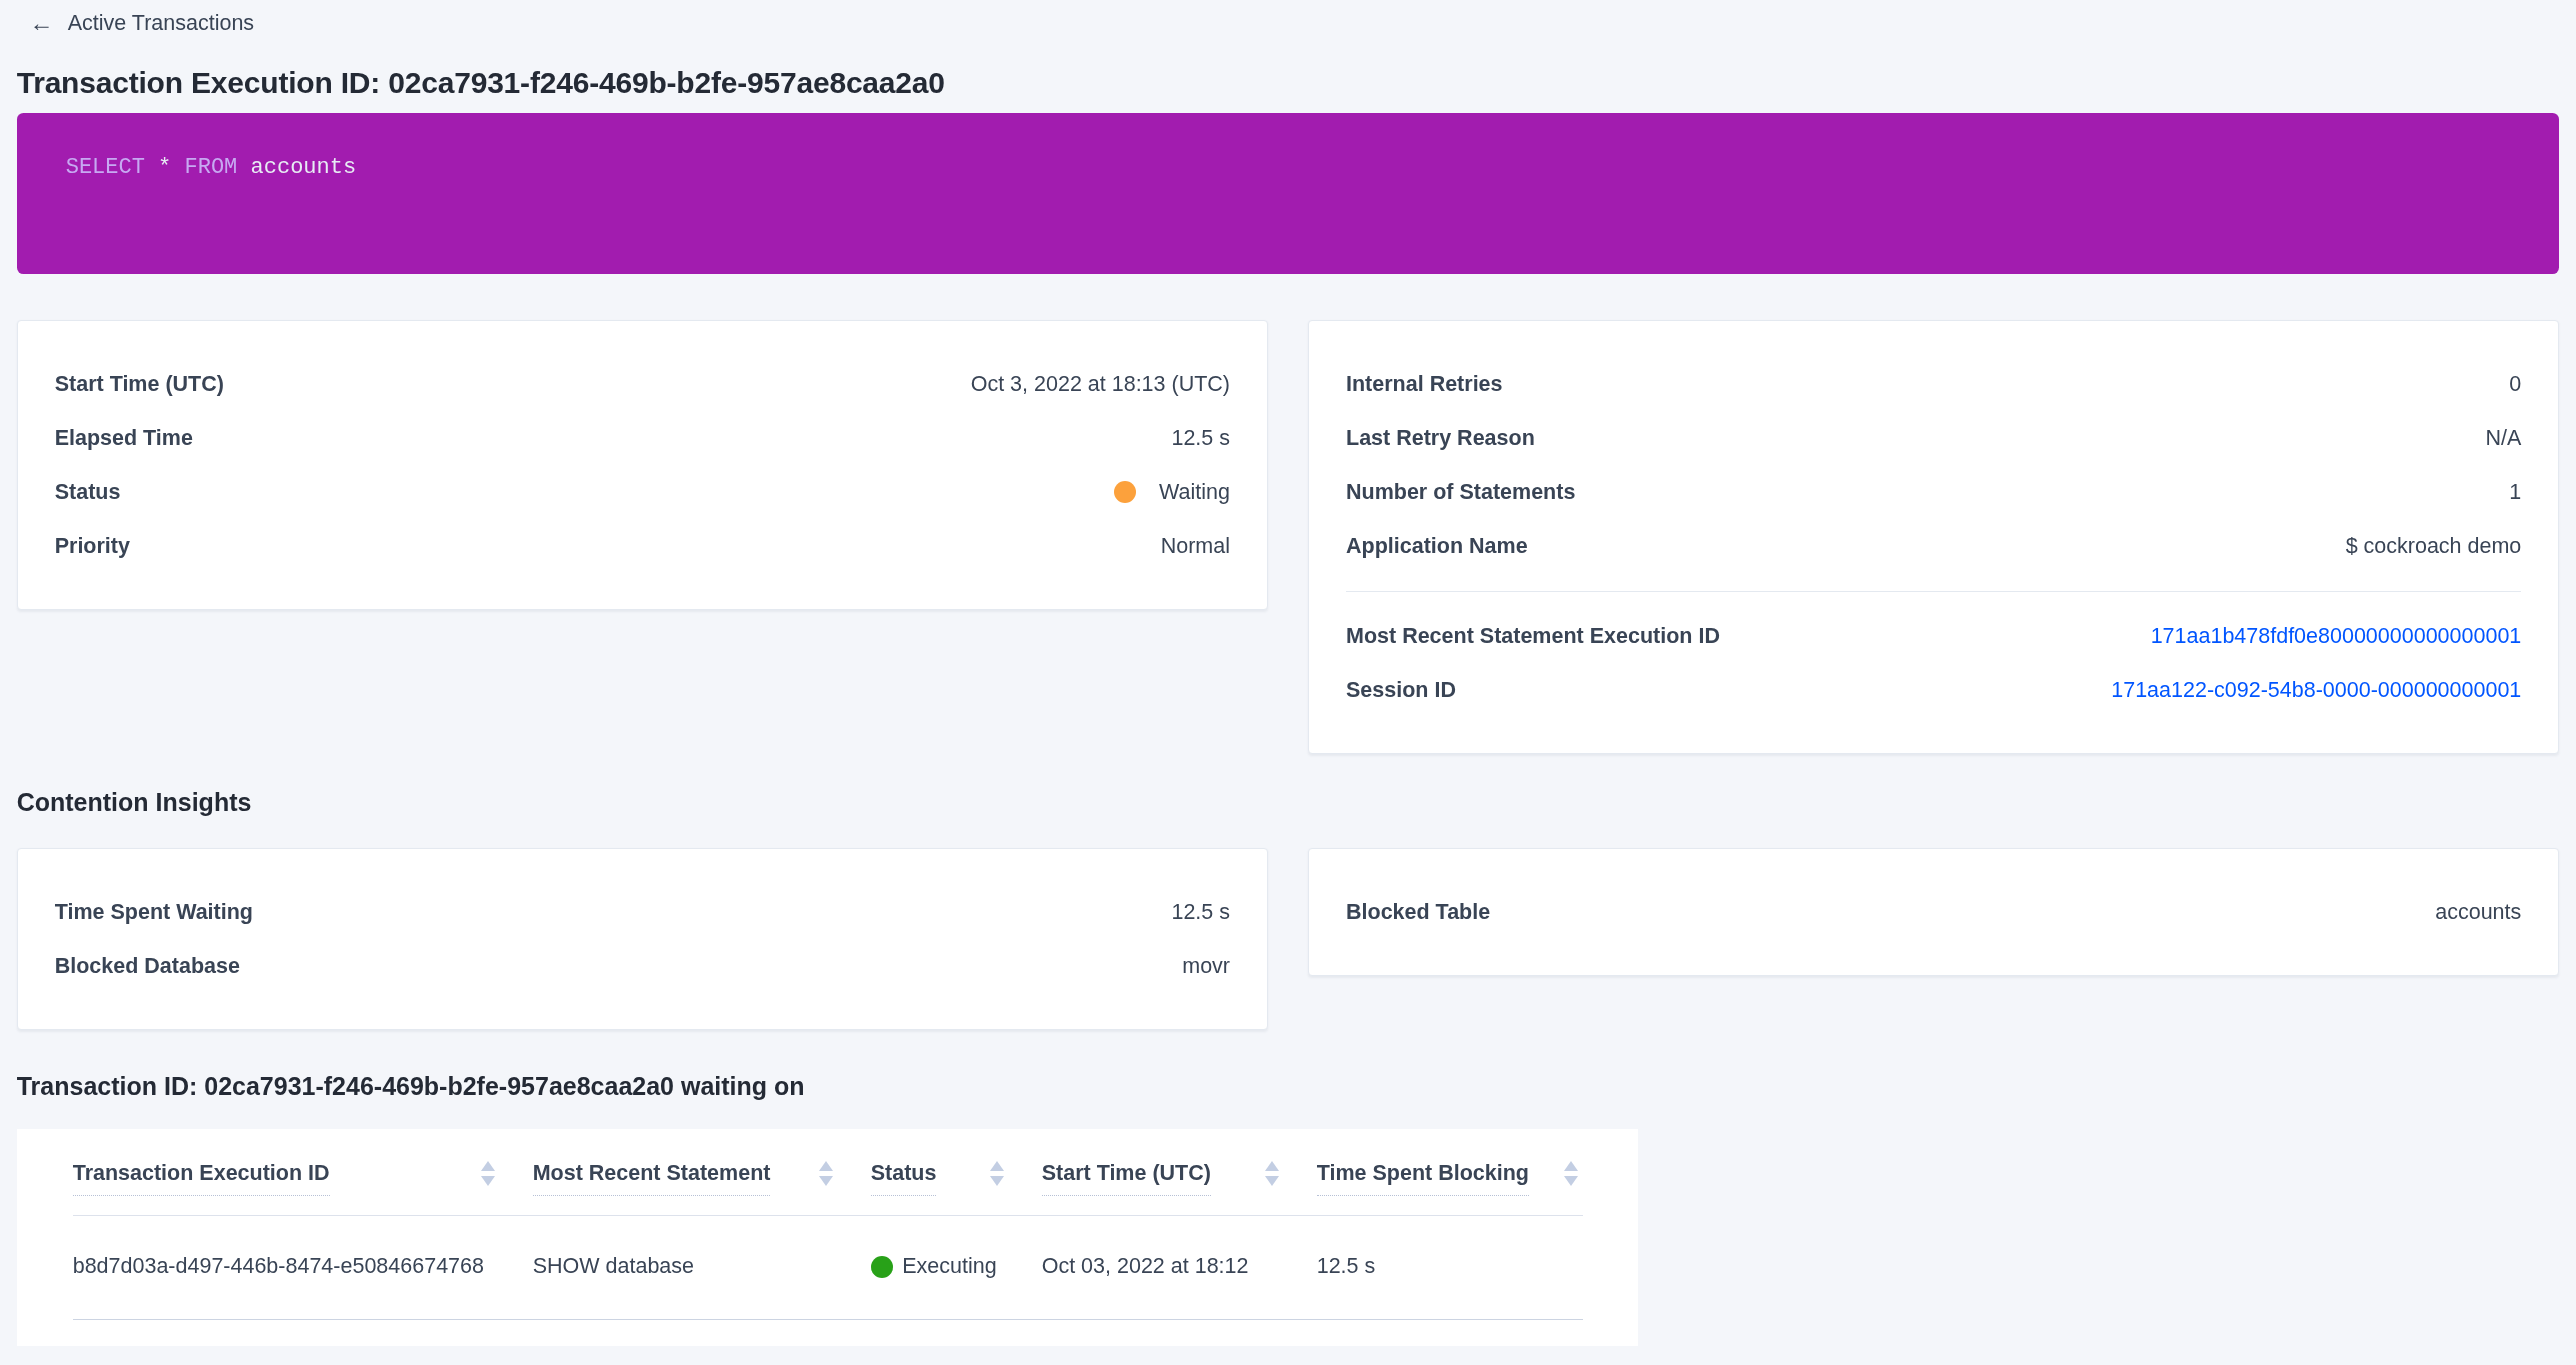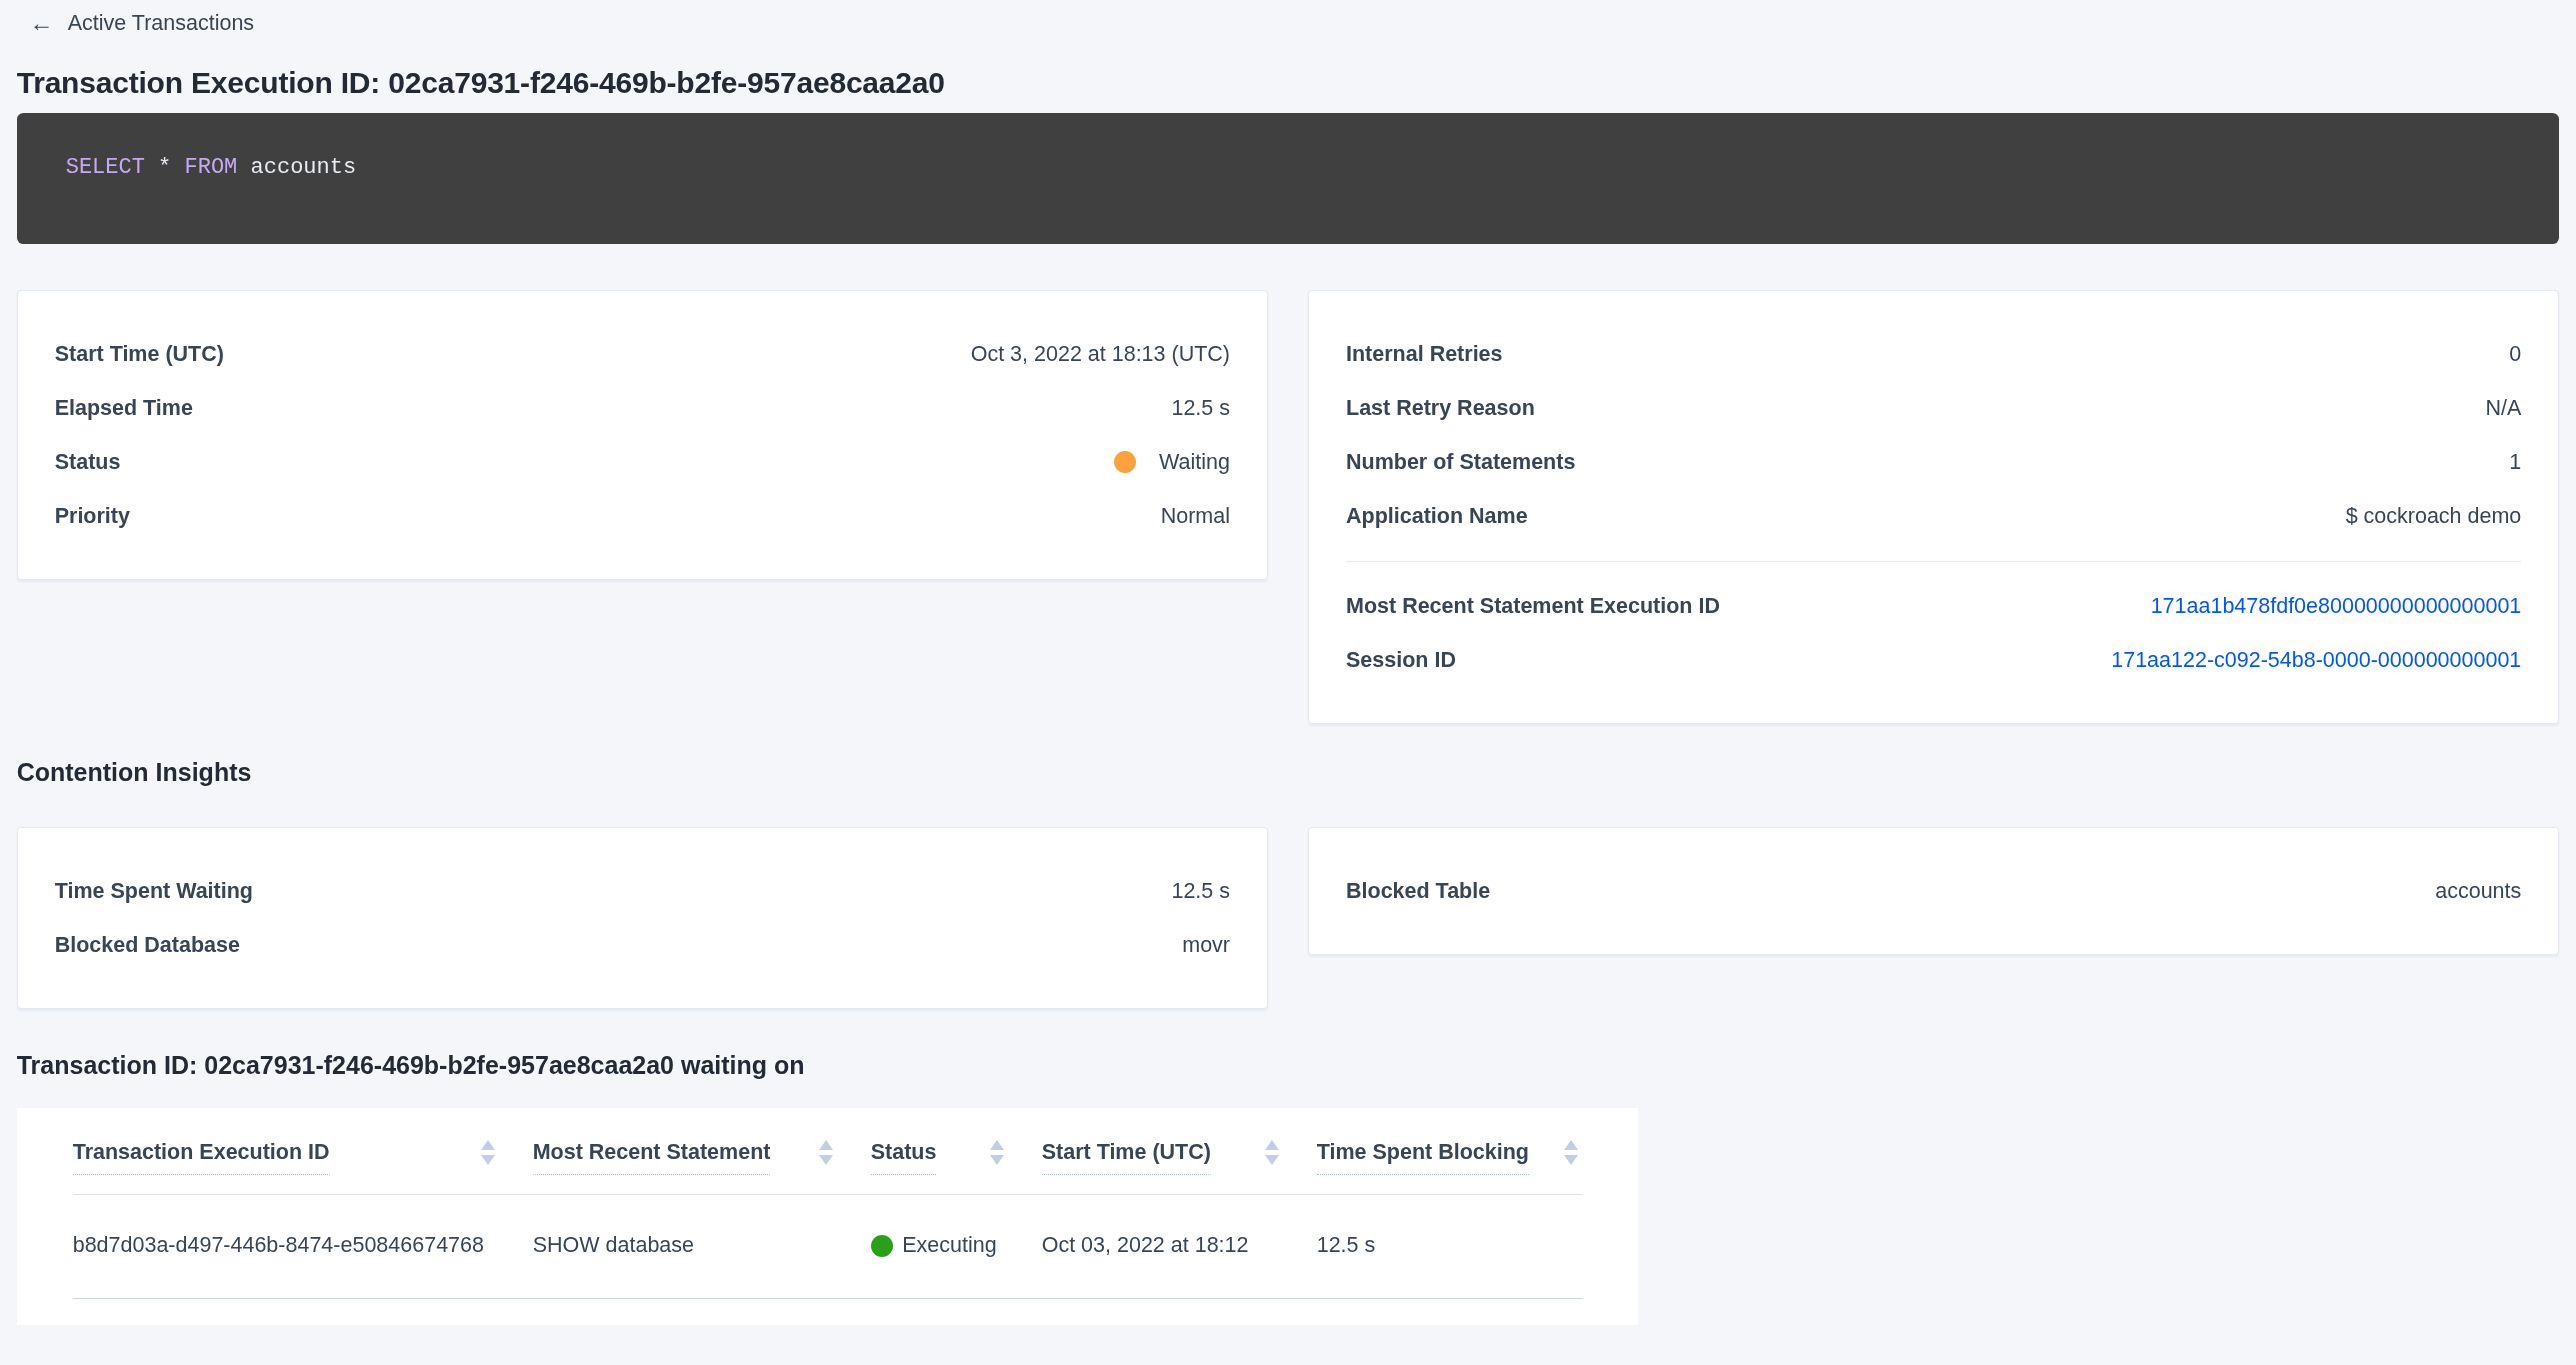--- a/index.html
+++ b/index.html
@@ -38,22 +38,22 @@
     font-size: 30px;
     font-weight: 700;
     color: #242a35;
     line-height: 37px;
     letter-spacing: -0.2px;
   }
 
   
   .sql-box {
     margin-top: 12.7px;
-    height: 131px;
-    background: #404040;
+    height: 161px;
+    background: #a21caf;
     border-radius: 6.4px;
     padding: 41px 49px;
     box-sizing: border-box;
     font-family: "Liberation Mono", "DejaVu Sans Mono", monospace;
     font-size: 22px;
     line-height: 27px;
     color: #e7ecf4;
     white-space: pre;
   }
   .tok-keyword { color: #c7a9f2; }
@@ -103,21 +103,21 @@
   }
 
   
   .section-heading {
     margin: 32px 0 0 0;
     font-size: 25px;
     font-weight: 700;
     color: #242a35;
     line-height: 33px;
   }
-  .row-2 { margin-top: 38px; }
+  .row-2 { margin-top: 29px; }
   .waiting-heading { margin-top: 40px; }
 
   
   .table-card {
     margin-top: 25.5px;
     background: #ffffff;
     width: 1621px;
     box-sizing: border-box;
     padding: 0 56px 26px 56px;
   }

